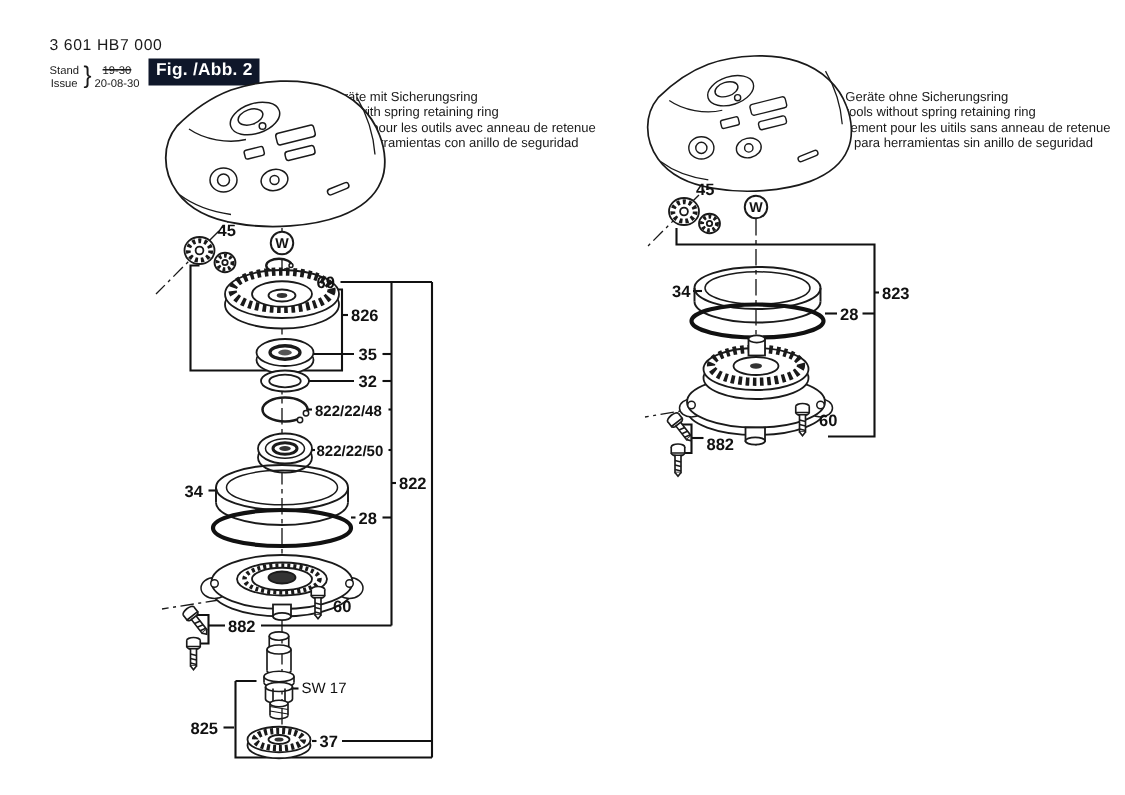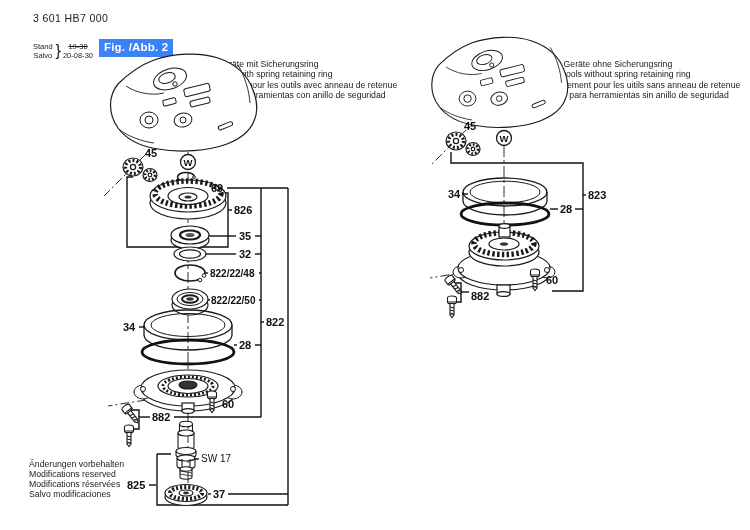--- a/index.html
+++ b/index.html
@@ -1,45 +1,45 @@
 <!DOCTYPE html>
 <html><head>
 <meta charset="utf-8">
 <style>
   html,body{margin:0;padding:0;background:#fff;}
   .stage{position:relative;width:750px;height:530px;background:#fff;color:#1a1a1a;
          font-family:"Liberation Sans",sans-serif;overflow:hidden;}
   .abs{position:absolute;}
-  .partnum{left:33px;top:12px;font-size:10.5px;letter-spacing:.4px;}
+  .partnum{left:33px;top:24px;font-size:10.5px;letter-spacing:.4px;}
   .revblock{left:33px;top:42px;display:flex;align-items:center;}
   .revcol{display:flex;flex-direction:column;font-size:7.5px;line-height:9px;text-align:center;}
   .brace{font-size:16px;line-height:16px;margin:0 2px 0 3px;font-weight:400;}
   .strike{text-decoration:line-through;}
-  .figbox{left:99px;top:39px;background:#3b82f6;color:#fff;font-weight:bold;
+  .figbox{left:99px;top:39px;background:#0f172a;color:#fff;font-weight:bold;
           font-size:11.5px;line-height:13px;padding:2px 5px 3px 5px;letter-spacing:.2px;}
   .note{font-size:8.7px;line-height:10.4px;white-space:nowrap;}
   .note-left{left:205px;top:59px;}
   .note-right{left:551px;top:59px;}
   .footer{left:29px;top:459px;font-size:8.7px;line-height:10px;white-space:nowrap;}
   svg{position:absolute;left:0;top:0;}
   .plbl{font:bold 11px "Liberation Sans",sans-serif;fill:#111;}
   .plbl-sm{font:bold 10px "Liberation Sans",sans-serif;fill:#111;}
   .swlbl{font:10px "Liberation Sans",sans-serif;fill:#111;}
   .wsym{font:bold 9.5px "Liberation Sans",sans-serif;fill:#111;text-anchor:middle;}
 </style>
 </head>
 <body>
 
 <div class="stage">
 
   <div class="abs partnum">3 601 HB7 000</div>
   <div class="abs revblock">
     <div class="revcol">
       <span>Stand</span>
-      <span>Salvo</span>
+      <span>Issue</span>
     </div>
     <div class="brace">}</div>
     <div class="revcol">
       <span class="strike">19-30</span>
       <span>20-08-30</span>
     </div>
   </div>
   <div class="abs figbox">Fig. /Abb. 2</div>
 
   <div class="abs note note-left">
@@ -48,26 +48,20 @@
     <div>seulement pour les outils avec anneau de retenue</div>
     <div>solo para herramientas con anillo de seguridad</div>
   </div>
   <div class="abs note note-right">
     <div>für Geräte ohne Sicherungsring</div>
     <div>for tools without spring retaining ring</div>
     <div>seulement pour les uitils sans anneau de retenue</div>
     <div>solo para herramientas sin anillo de seguridad</div>
   </div>
 
-  <div class="abs footer">
-    <div>Änderungen vorbehalten</div>
-    <div>Modifications reserved</div>
-    <div>Modifications réservées</div>
-    <div>Salvo modificaciones</div>
-  </div>
 
   <svg width="750" height="530" viewBox="0 0 750 530">
     <defs>
       <g id="housing" fill="#fff" stroke="#1a1a1a" stroke-width="1.2">
         <path d="M118,128 C108,114 108,96 118,84 C126,76 138,66 154,60 C174,53 200,52 218,58 C236,64 248,76 253,90 C257,100 258,112 254,121 C250,131 240,139 227,144 C208,151 180,153 158,149 C138,146 126,139 118,128 Z"></path>
         <path d="M126,86 C136,93 152,96 164,93" fill="none" stroke-width="0.9"></path>
         <path d="M238,65 C245,77 249,90 250,103" fill="none" stroke-width="0.9"></path>
         <path d="M120,130 C128,136 140,141 154,143" fill="none" stroke-width="0.9"></path>
         <ellipse cx="170" cy="79" rx="17" ry="10" transform="rotate(-18 170 79)" stroke-width="1"></ellipse>
         <ellipse cx="167" cy="78" rx="8.5" ry="5" transform="rotate(-18 167 78)" stroke-width="1"></ellipse>

